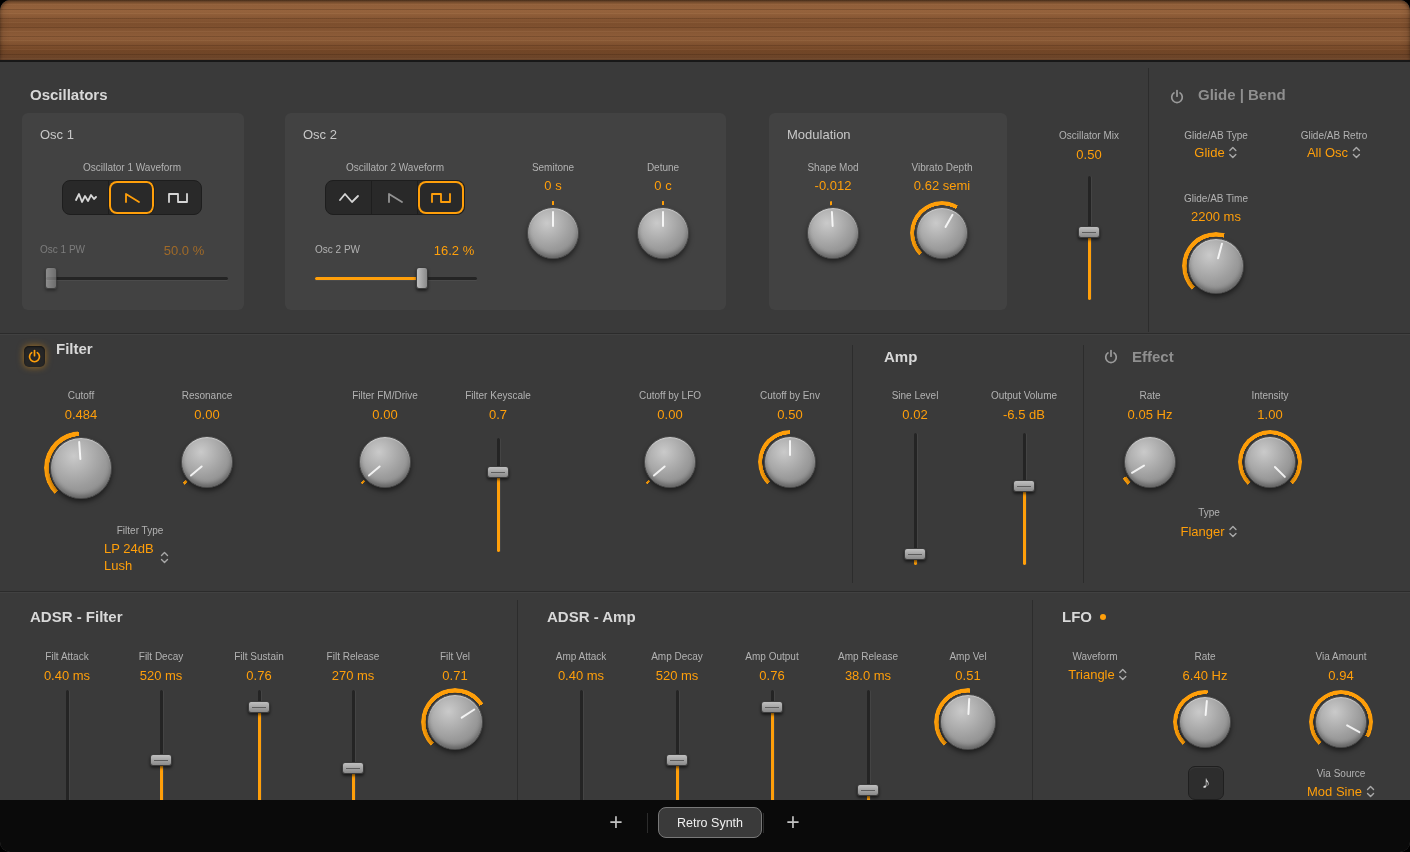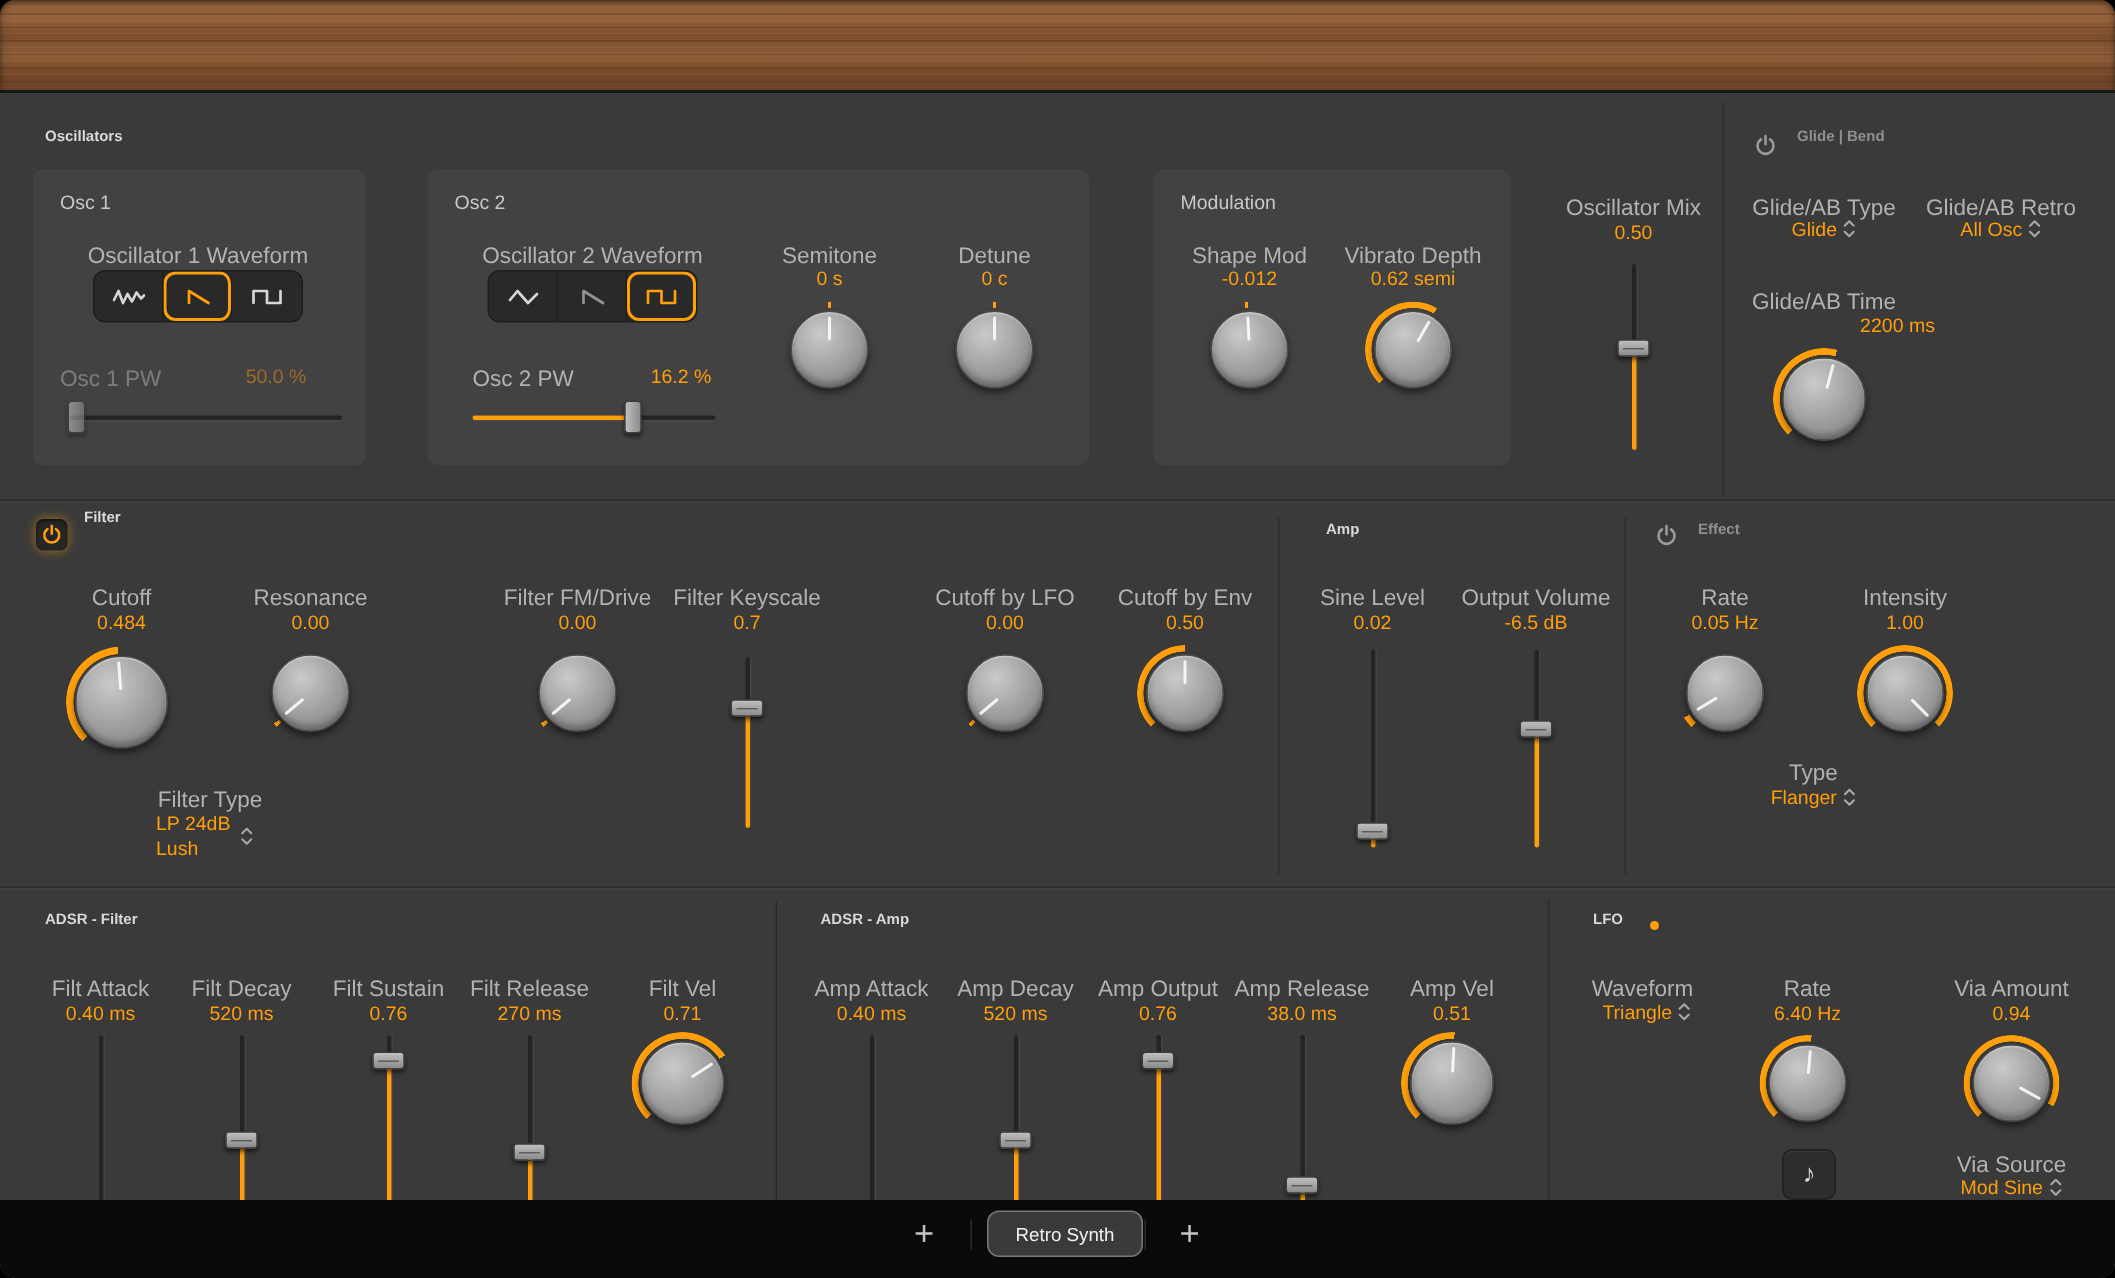--- a/index.html
+++ b/index.html
@@ -2,25 +2,25 @@
 <html style="--accent: #ff9f0a;"><head>
 <meta charset="utf-8">
 <style>
   :root{ --accent:#ff9f0a; }
   *{margin:0;padding:0;box-sizing:border-box}
   html,body{width:1410px;height:852px;background:#000;overflow:hidden;
     font-family:"Liberation Sans","DejaVu Sans",sans-serif;}
   .app{position:absolute;inset:0;background:#3a3a3a;border-radius:10px;overflow:hidden}
   .abs{position:absolute}
   .cx{transform:translateX(-50%);white-space:nowrap}
-  .label{font-size:15px;color:#b2b2b2;white-space:nowrap}
+  .label{font-size:10px;color:#b2b2b2;white-space:nowrap}
   .label.dim{color:#7d7d7d}
   .value{font-size:13px;color:var(--accent);white-space:nowrap}
   .value.dim{color:#a06a28}
-  .sec-title{font-size:10px;font-weight:700;color:#d8d8d8;white-space:nowrap}
+  .sec-title{font-size:15px;font-weight:700;color:#d8d8d8;white-space:nowrap}
   .sec-title.muted{color:#8f8f8f}
   .panel{position:absolute;background:#424242;border-radius:6px}
   .panel-title{font-size:13px;color:#c8c8c8;white-space:nowrap}
   .vdiv{position:absolute;width:1px;background:#2c2c2c}
   .hdiv{position:absolute;left:0;right:0;height:1px;background:#2b2b2b;box-shadow:0 1px 0 rgba(255,255,255,.04)}
 
   
   .wood{position:absolute;left:0;top:0;right:0;height:62px;
     background:
       repeating-linear-gradient(180deg, rgba(50,25,8,.22) 0 1px, transparent 1px 4px, rgba(255,205,150,.07) 4px 5px, transparent 5px 9px),
@@ -233,21 +233,21 @@
       </svg>
   </div>
   <div class="label abs cx" style="left:1334px;top:130px">Glide/AB Retro</div>
   <div class="dd cx" style="left:1334px;top:145px">
     <span>All Osc</span>
     <svg class="chev" width="9" height="13" viewBox="0 0 9 13">
         <path d="M1.5 4.5 4.5 1.5 7.5 4.5M1.5 8.5 4.5 11.5 7.5 8.5" stroke="#a8a8a8" stroke-width="1.4" fill="none" stroke-linecap="round" stroke-linejoin="round"></path>
       </svg>
   </div>
   <div class="label abs cx" style="left:1216px;top:193px">Glide/AB Time</div>
-  <div class="value abs cx" style="left:1265px;top:209px">2200 ms</div>
+  <div class="value abs cx" style="left:1216px;top:209px">2200 ms</div>
   <div class="knob" style="left:1188px;top:238px;--s:56px;--sweep:150deg;--ang:15deg">
     <div class="arc"></div>
       <div class="cap"></div>
       <div class="tick"></div>
   </div>
 
   <div class="powerbox" style="left:24px;top:346px">
     <svg width="15" height="15" viewBox="0 0 16 16">
       <path d="M8 1.6v5.6" stroke="#ff9f0a" stroke-width="1.8" stroke-linecap="round" fill="none"></path>
       <path d="M5.0 3.9a5.3 5.3 0 1 0 6.0 0" stroke="#ff9f0a" stroke-width="1.8" stroke-linecap="round" fill="none"></path>

